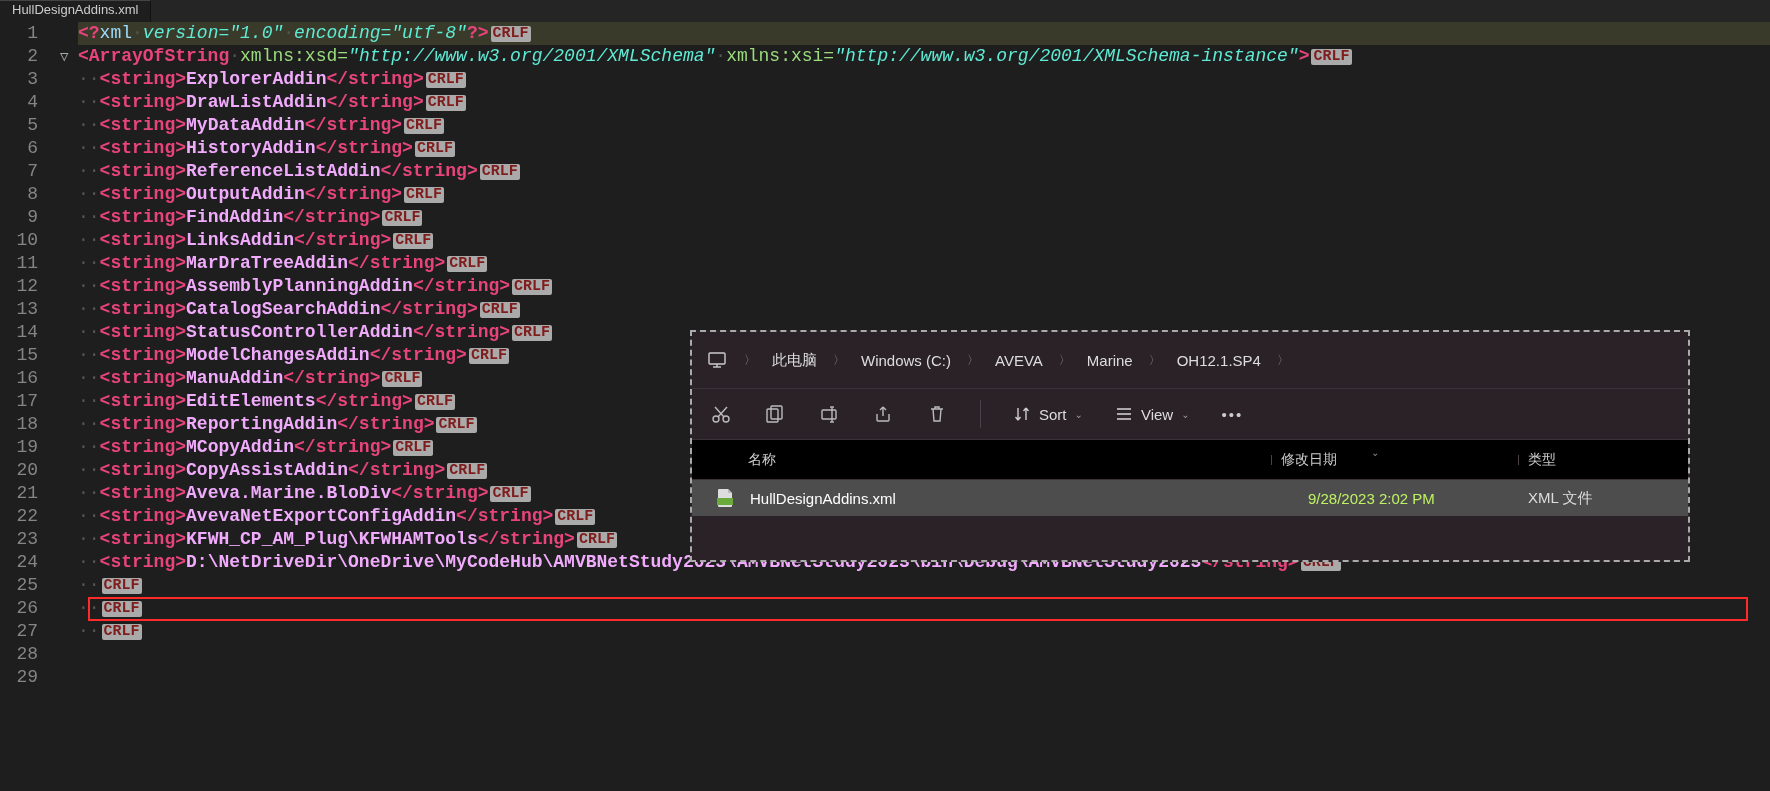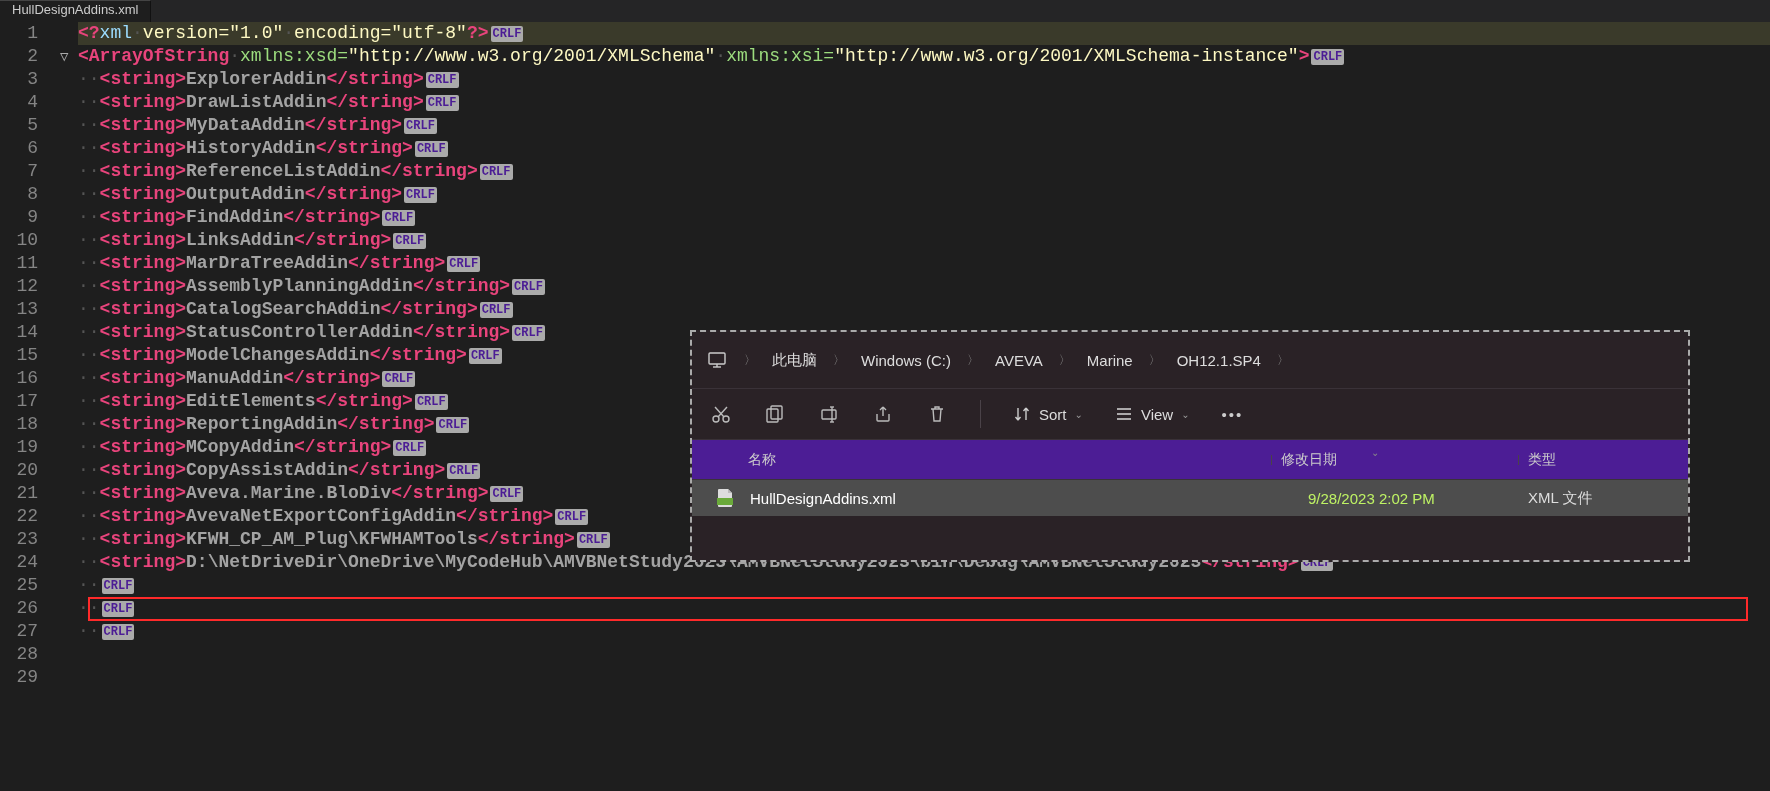--- a/index.html
+++ b/index.html
@@ -57,27 +57,27 @@
 }
 .code-bg-line1 {
   position: absolute;
   top: 0; left: 0; right: 0; height: 23px;
   background: #3a3a2a;
 }
 .line { height: 23px; line-height: 23px; white-space: pre; position: relative; }
 .ws { color: #555; }
 .tag { color: #e8447c; font-weight: bold; }
 .attr-name { color: #9cdc7e; }
-.text { color: #a3a3a3; font-weight: bold; }
+.text { color: #f0abfc; font-weight: bold; }
 .pi-xml { color: #9cdcfe; }
-.pi-attr { color: #fef9c3; }
+.pi-attr { color: #5eead4; font-style: italic; }
 .crlf {
   background: #aaaaaa;
-  color: #4c1d95;
-  font-size: 12px;
+  color: #7f1d1d;
+  font-size: 15px;
   font-weight: bold;
   padding: 0 2px;
   border-radius: 2px;
   margin-left: 2px;
   display: inline-block;
   line-height: 16px;
   vertical-align: 1px;
 }
 .highlight-box {
   position: absolute;
@@ -118,21 +118,21 @@
 }
 .tb-icon { width: 22px; height: 22px; display: flex; align-items: center; justify-content: center; color: #bbb; }
 .tb-sep { width: 1px; height: 28px; background: #4a4248; }
 .tb-btn { display: flex; align-items: center; gap: 8px; color: #ddd; }
 .chev { font-size: 10px; color: #999; }
 .dots { letter-spacing: 2px; color: #ccc; }
 .file-header {
   display: flex;
   height: 40px;
   align-items: center;
-  background: #4c1d95;
+  background: #000000;
   border-bottom: 1px solid #3a3238;
   padding-left: 56px;
   color: #ccc;
   font-size: 14px;
 }
 .fh-name { flex: 1; }
 .fh-date { width: 220px; position: relative; }
 .fh-date::before { content: ''; position: absolute; left: -10px; top: 4px; bottom: 4px; width: 1px; background: #4a4248; }
 .sort-ind { position: absolute; top: -4px; left: 90px; font-size: 10px; color: #888; }
 .fh-type { width: 160px; position: relative; margin-left: 27px; }

